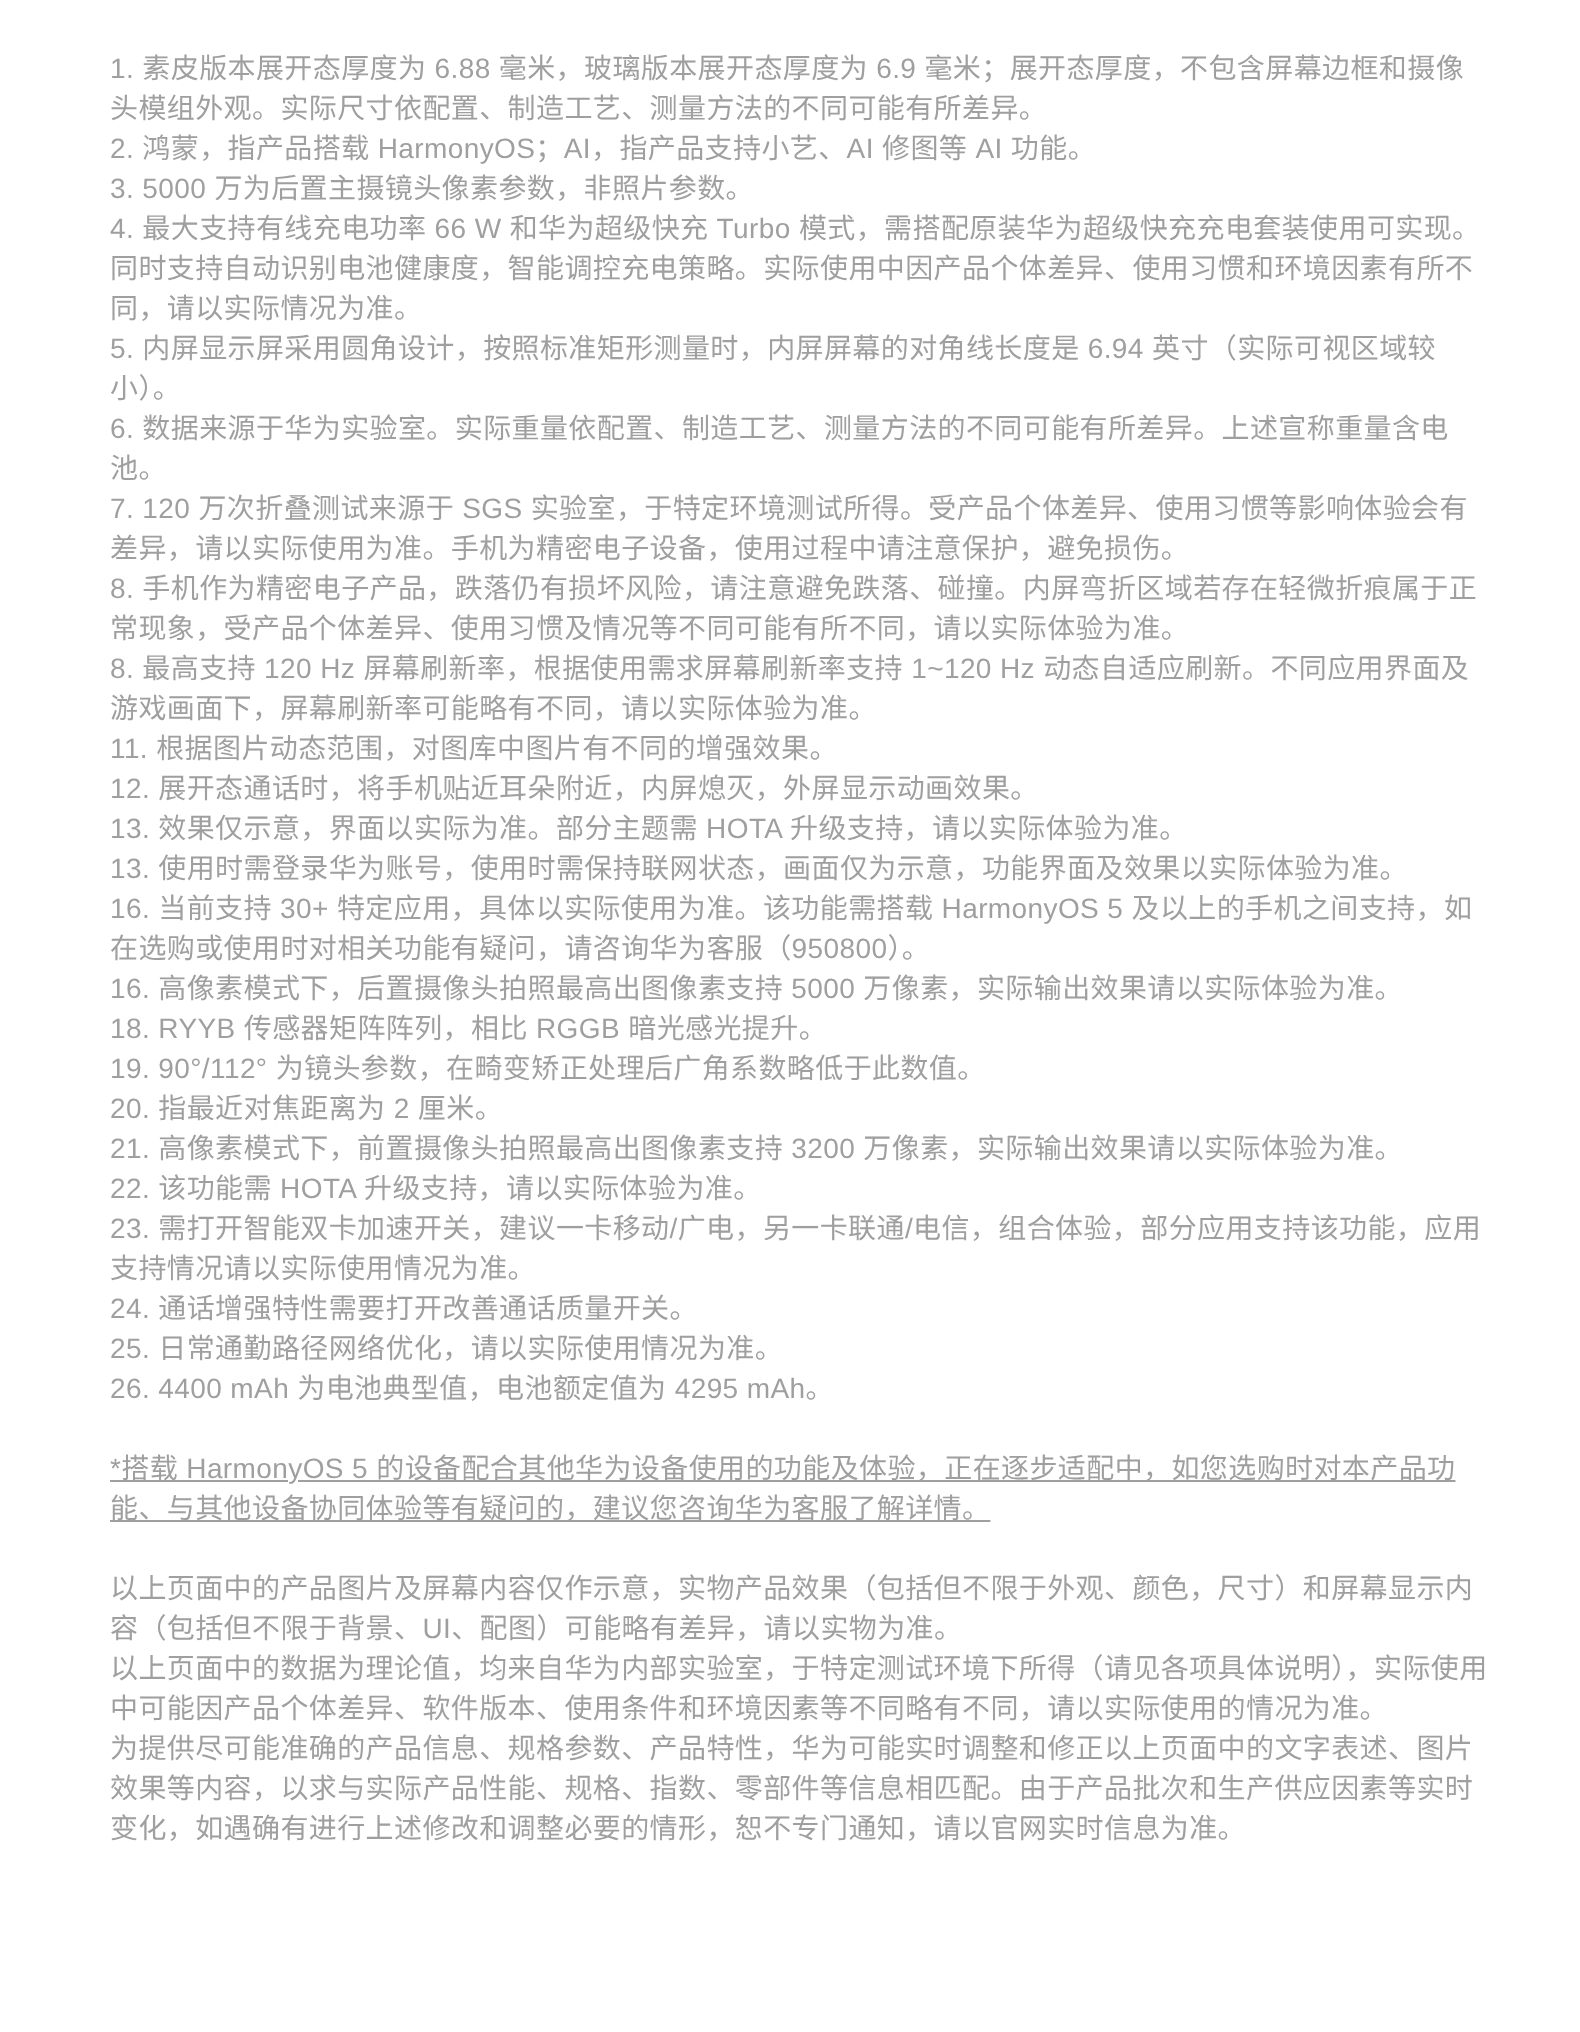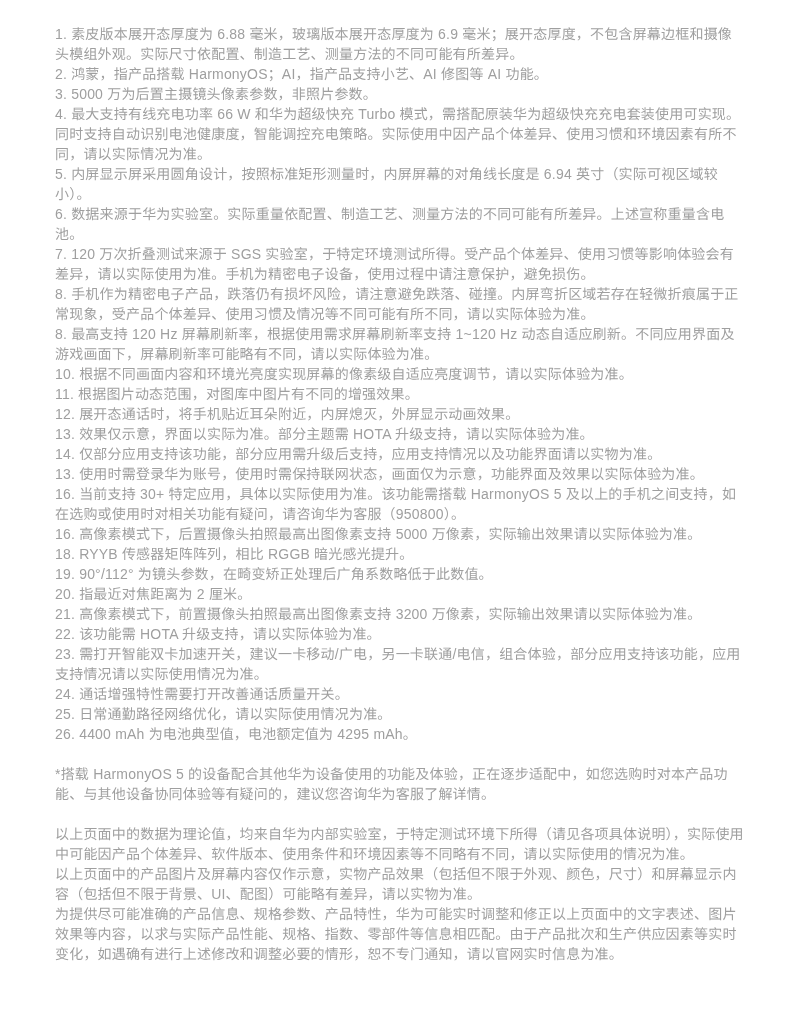--- a/index.html
+++ b/index.html
@@ -21,62 +21,61 @@
     letter-spacing: 0.2px;
   }
   .page p {
     margin: 0;
     padding: 0;
     text-align: left;
     word-break: break-word;
   }
   .note-block {
     margin-top: 20px;
+    text-decoration: underline;
   }
   .disclaimer-block {
     margin-top: 20px;
   }
 </style>
 </head>
 <body>
 
 <div class="page">
 
   <section class="footnotes-block">
     <p>1. 素皮版本展开态厚度为 6.88 毫米，玻璃版本展开态厚度为 6.9 毫米；展开态厚度，不包含屏幕边框和摄像头模组外观。实际尺寸依配置、制造工艺、测量方法的不同可能有所差异。</p>
     <p>2. 鸿蒙，指产品搭载 HarmonyOS；AI，指产品支持小艺、AI 修图等 AI 功能。</p>
     <p>3. 5000 万为后置主摄镜头像素参数，非照片参数。</p>
     <p>4. 最大支持有线充电功率 66 W 和华为超级快充 Turbo 模式，需搭配原装华为超级快充充电套装使用可实现。同时支持自动识别电池健康度，智能调控充电策略。实际使用中因产品个体差异、使用习惯和环境因素有所不同，请以实际情况为准。</p>
     <p>5. 内屏显示屏采用圆角设计，按照标准矩形测量时，内屏屏幕的对角线长度是 6.94 英寸（实际可视区域较小）。</p>
     <p>6. 数据来源于华为实验室。实际重量依配置、制造工艺、测量方法的不同可能有所差异。上述宣称重量含电池。</p>
     <p>7. 120 万次折叠测试来源于 SGS 实验室，于特定环境测试所得。受产品个体差异、使用习惯等影响体验会有差异，请以实际使用为准。手机为精密电子设备，使用过程中请注意保护，避免损伤。</p>
     <p>8. 手机作为精密电子产品，跌落仍有损坏风险，请注意避免跌落、碰撞。内屏弯折区域若存在轻微折痕属于正常现象，受产品个体差异、使用习惯及情况等不同可能有所不同，请以实际体验为准。</p>
     <p>8. 最高支持 120 Hz 屏幕刷新率，根据使用需求屏幕刷新率支持 1~120 Hz 动态自适应刷新。不同应用界面及游戏画面下，屏幕刷新率可能略有不同，请以实际体验为准。</p>
-    <p>10. 根据不同画面内容和环境光亮度实现屏幕的像素级自适应亮度调节，请以实际体验为准。</p>
     <p>11. 根据图片动态范围，对图库中图片有不同的增强效果。</p>
     <p>12. 展开态通话时，将手机贴近耳朵附近，内屏熄灭，外屏显示动画效果。</p>
     <p>13. 效果仅示意，界面以实际为准。部分主题需 HOTA 升级支持，请以实际体验为准。</p>
-    <p>14. 仅部分应用支持该功能，部分应用需升级后支持，应用支持情况以及功能界面请以实物为准。</p>
     <p>13. 使用时需登录华为账号，使用时需保持联网状态，画面仅为示意，功能界面及效果以实际体验为准。</p>
     <p>16. 当前支持 30+ 特定应用，具体以实际使用为准。该功能需搭载 HarmonyOS 5 及以上的手机之间支持，如在选购或使用时对相关功能有疑问，请咨询华为客服（950800）。</p>
     <p>16. 高像素模式下，后置摄像头拍照最高出图像素支持 5000 万像素，实际输出效果请以实际体验为准。</p>
     <p>18. RYYB 传感器矩阵阵列，相比 RGGB 暗光感光提升。</p>
     <p>19. 90°/112° 为镜头参数，在畸变矫正处理后广角系数略低于此数值。</p>
     <p>20. 指最近对焦距离为 2 厘米。</p>
     <p>21. 高像素模式下，前置摄像头拍照最高出图像素支持 3200 万像素，实际输出效果请以实际体验为准。</p>
     <p>22. 该功能需 HOTA 升级支持，请以实际体验为准。</p>
     <p>23. 需打开智能双卡加速开关，建议一卡移动/广电，另一卡联通/电信，组合体验，部分应用支持该功能，应用支持情况请以实际使用情况为准。</p>
     <p>24. 通话增强特性需要打开改善通话质量开关。</p>
     <p>25. 日常通勤路径网络优化，请以实际使用情况为准。</p>
     <p>26. 4400 mAh 为电池典型值，电池额定值为 4295 mAh。</p>
   </section>
 
   <section class="note-block">
     <p>*搭载 HarmonyOS 5 的设备配合其他华为设备使用的功能及体验，正在逐步适配中，如您选购时对本产品功能、与其他设备协同体验等有疑问的，建议您咨询华为客服了解详情。</p>
   </section>
 
   <section class="disclaimer-block">
+    <p>以上页面中的产品图片及屏幕内容仅作示意，实物产品效果（包括但不限于外观、颜色，尺寸）和屏幕显示内容（包括但不限于背景、UI、配图）可能略有差异，请以实物为准。</p>
     <p>以上页面中的数据为理论值，均来自华为内部实验室，于特定测试环境下所得（请见各项具体说明），实际使用中可能因产品个体差异、软件版本、使用条件和环境因素等不同略有不同，请以实际使用的情况为准。</p>
-    <p>以上页面中的产品图片及屏幕内容仅作示意，实物产品效果（包括但不限于外观、颜色，尺寸）和屏幕显示内容（包括但不限于背景、UI、配图）可能略有差异，请以实物为准。</p>
     <p>为提供尽可能准确的产品信息、规格参数、产品特性，华为可能实时调整和修正以上页面中的文字表述、图片效果等内容，以求与实际产品性能、规格、指数、零部件等信息相匹配。由于产品批次和生产供应因素等实时变化，如遇确有进行上述修改和调整必要的情形，恕不专门通知，请以官网实时信息为准。</p>
   </section>
 
 </div>
 
 </body></html>

